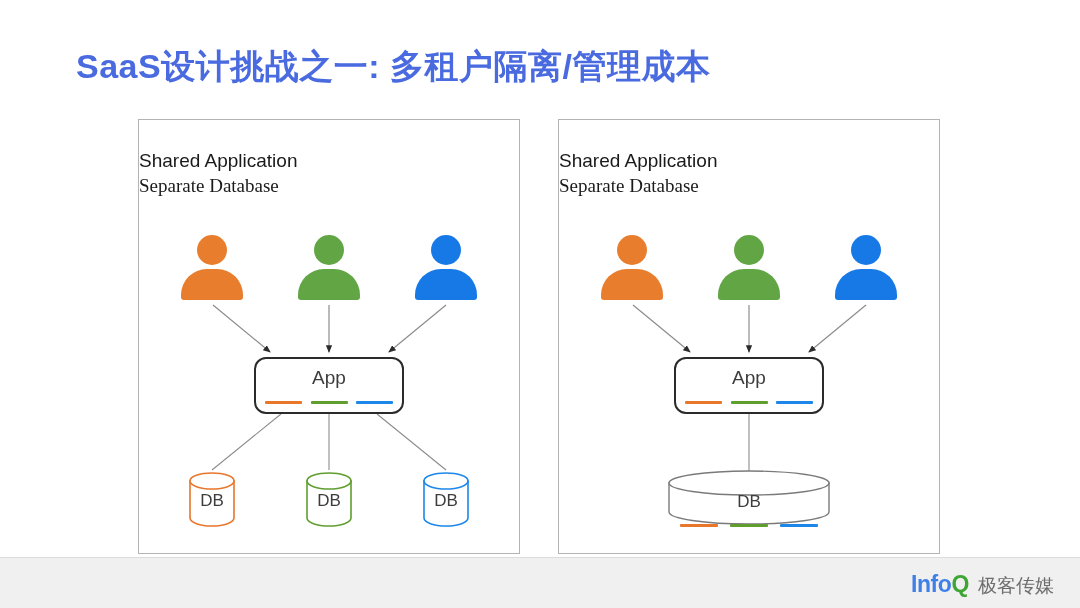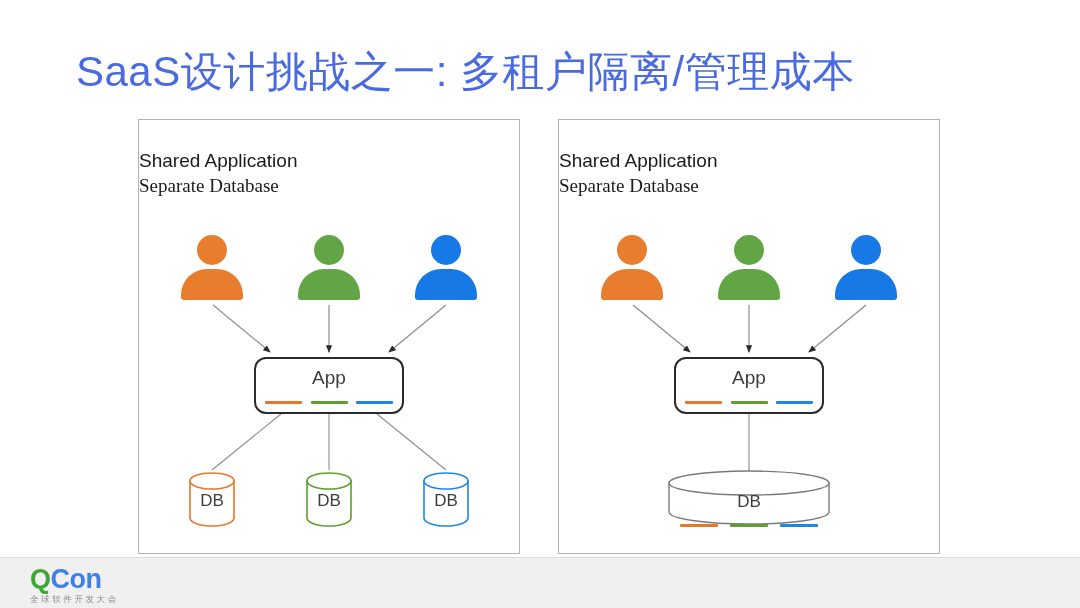--- a/index.html
+++ b/index.html
@@ -14,22 +14,22 @@
     overflow: hidden;
     font-family: "Liberation Sans", sans-serif;
     -webkit-font-smoothing: antialiased;
   }
 
   
   .slide-title {
     position: absolute;
     left: 76px;
     top: 44px;
-    font-size: 42px;
-    font-weight: normal;
+    font-size: 34px;
+    font-weight: bold;
     color: #4a6ae0;
     letter-spacing: 0.5px;
     white-space: nowrap;
   }
 
   
   .panel {
     position: absolute;
     top: 119px;
     width: 382px;
@@ -351,17 +351,17 @@
 <div class="db-wide" style="left:664px; top:478px;">
   <div class="db-label">DB</div>
   <div class="db-bars">
     <span class="bar bar-orange"></span>
     <span class="bar bar-green"></span>
     <span class="bar bar-blue"></span>
   </div>
 </div>
 
 <div class="footer">
-  <div class="qcon-logo">
-    <div class="qcon-word"><span class="qcon-q">Q</span><span class="qcon-con">Con</span></div>
-    <div class="qcon-sub">全球软件开发大会</div>
+  <div class="infoq-logo">
+    <span class="infoq-word"><span class="infoq-info">Info</span><span class="infoq-q">Q</span></span>
+    <span class="infoq-cn">极客传媒</span>
   </div>
 </div>
 
 </body></html>

